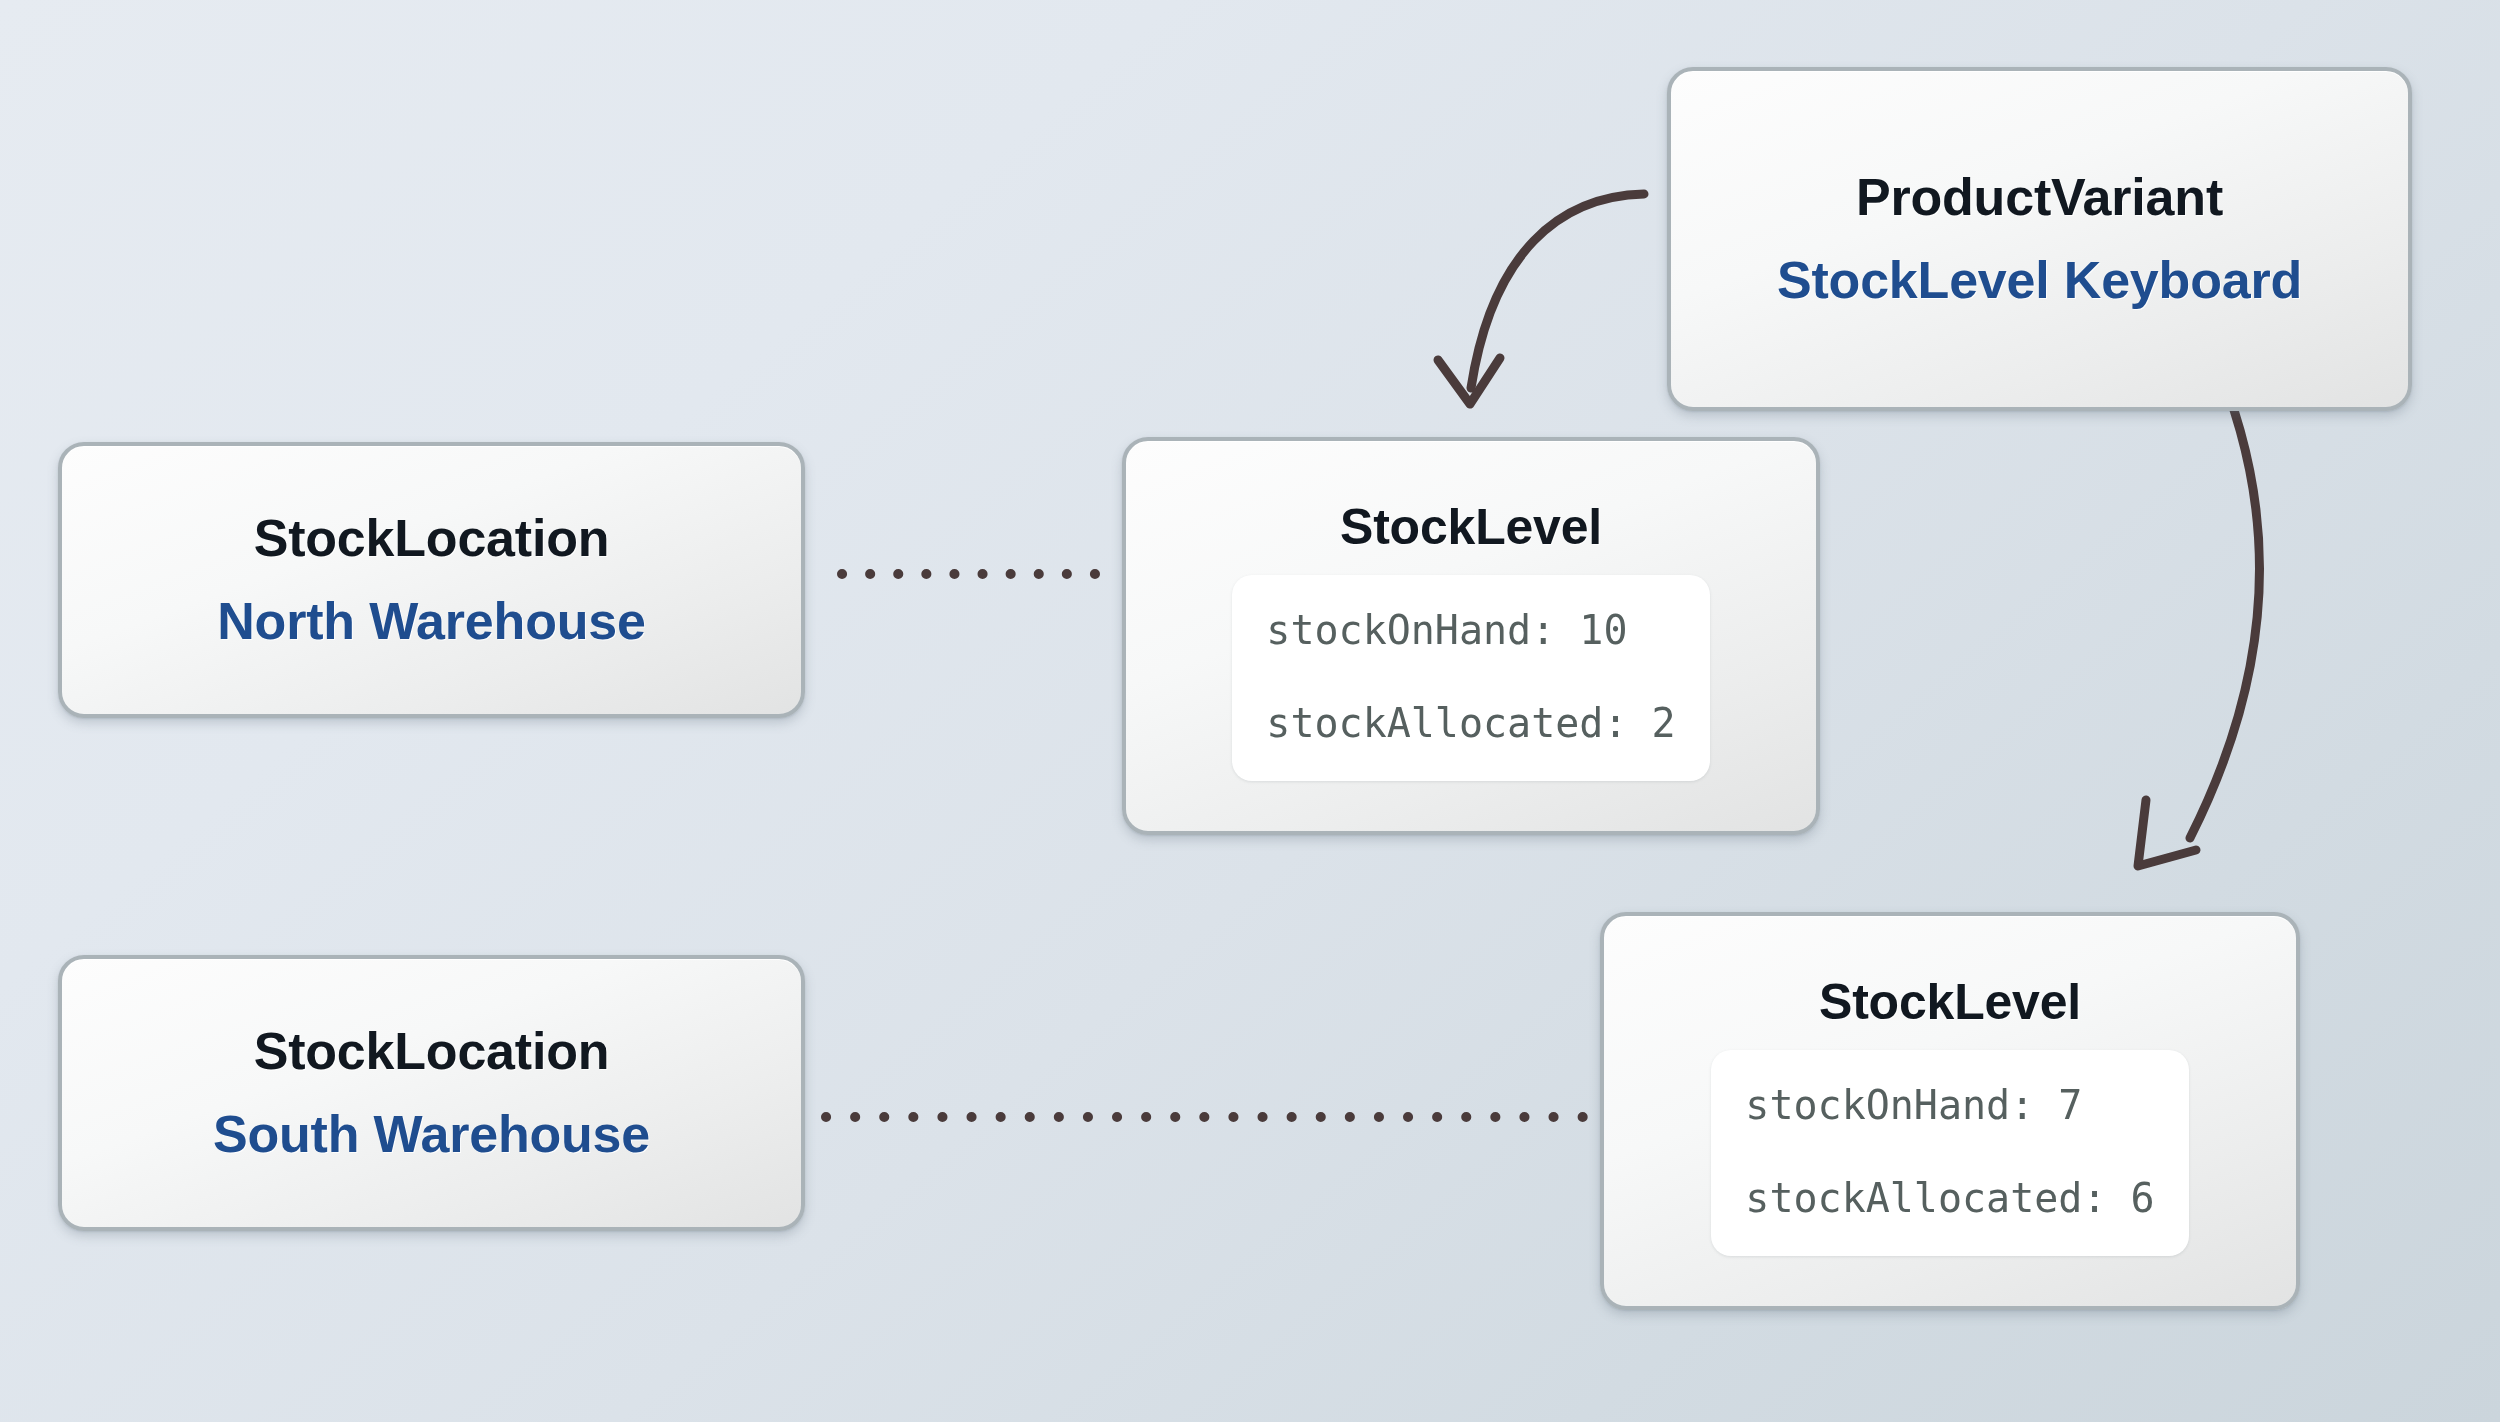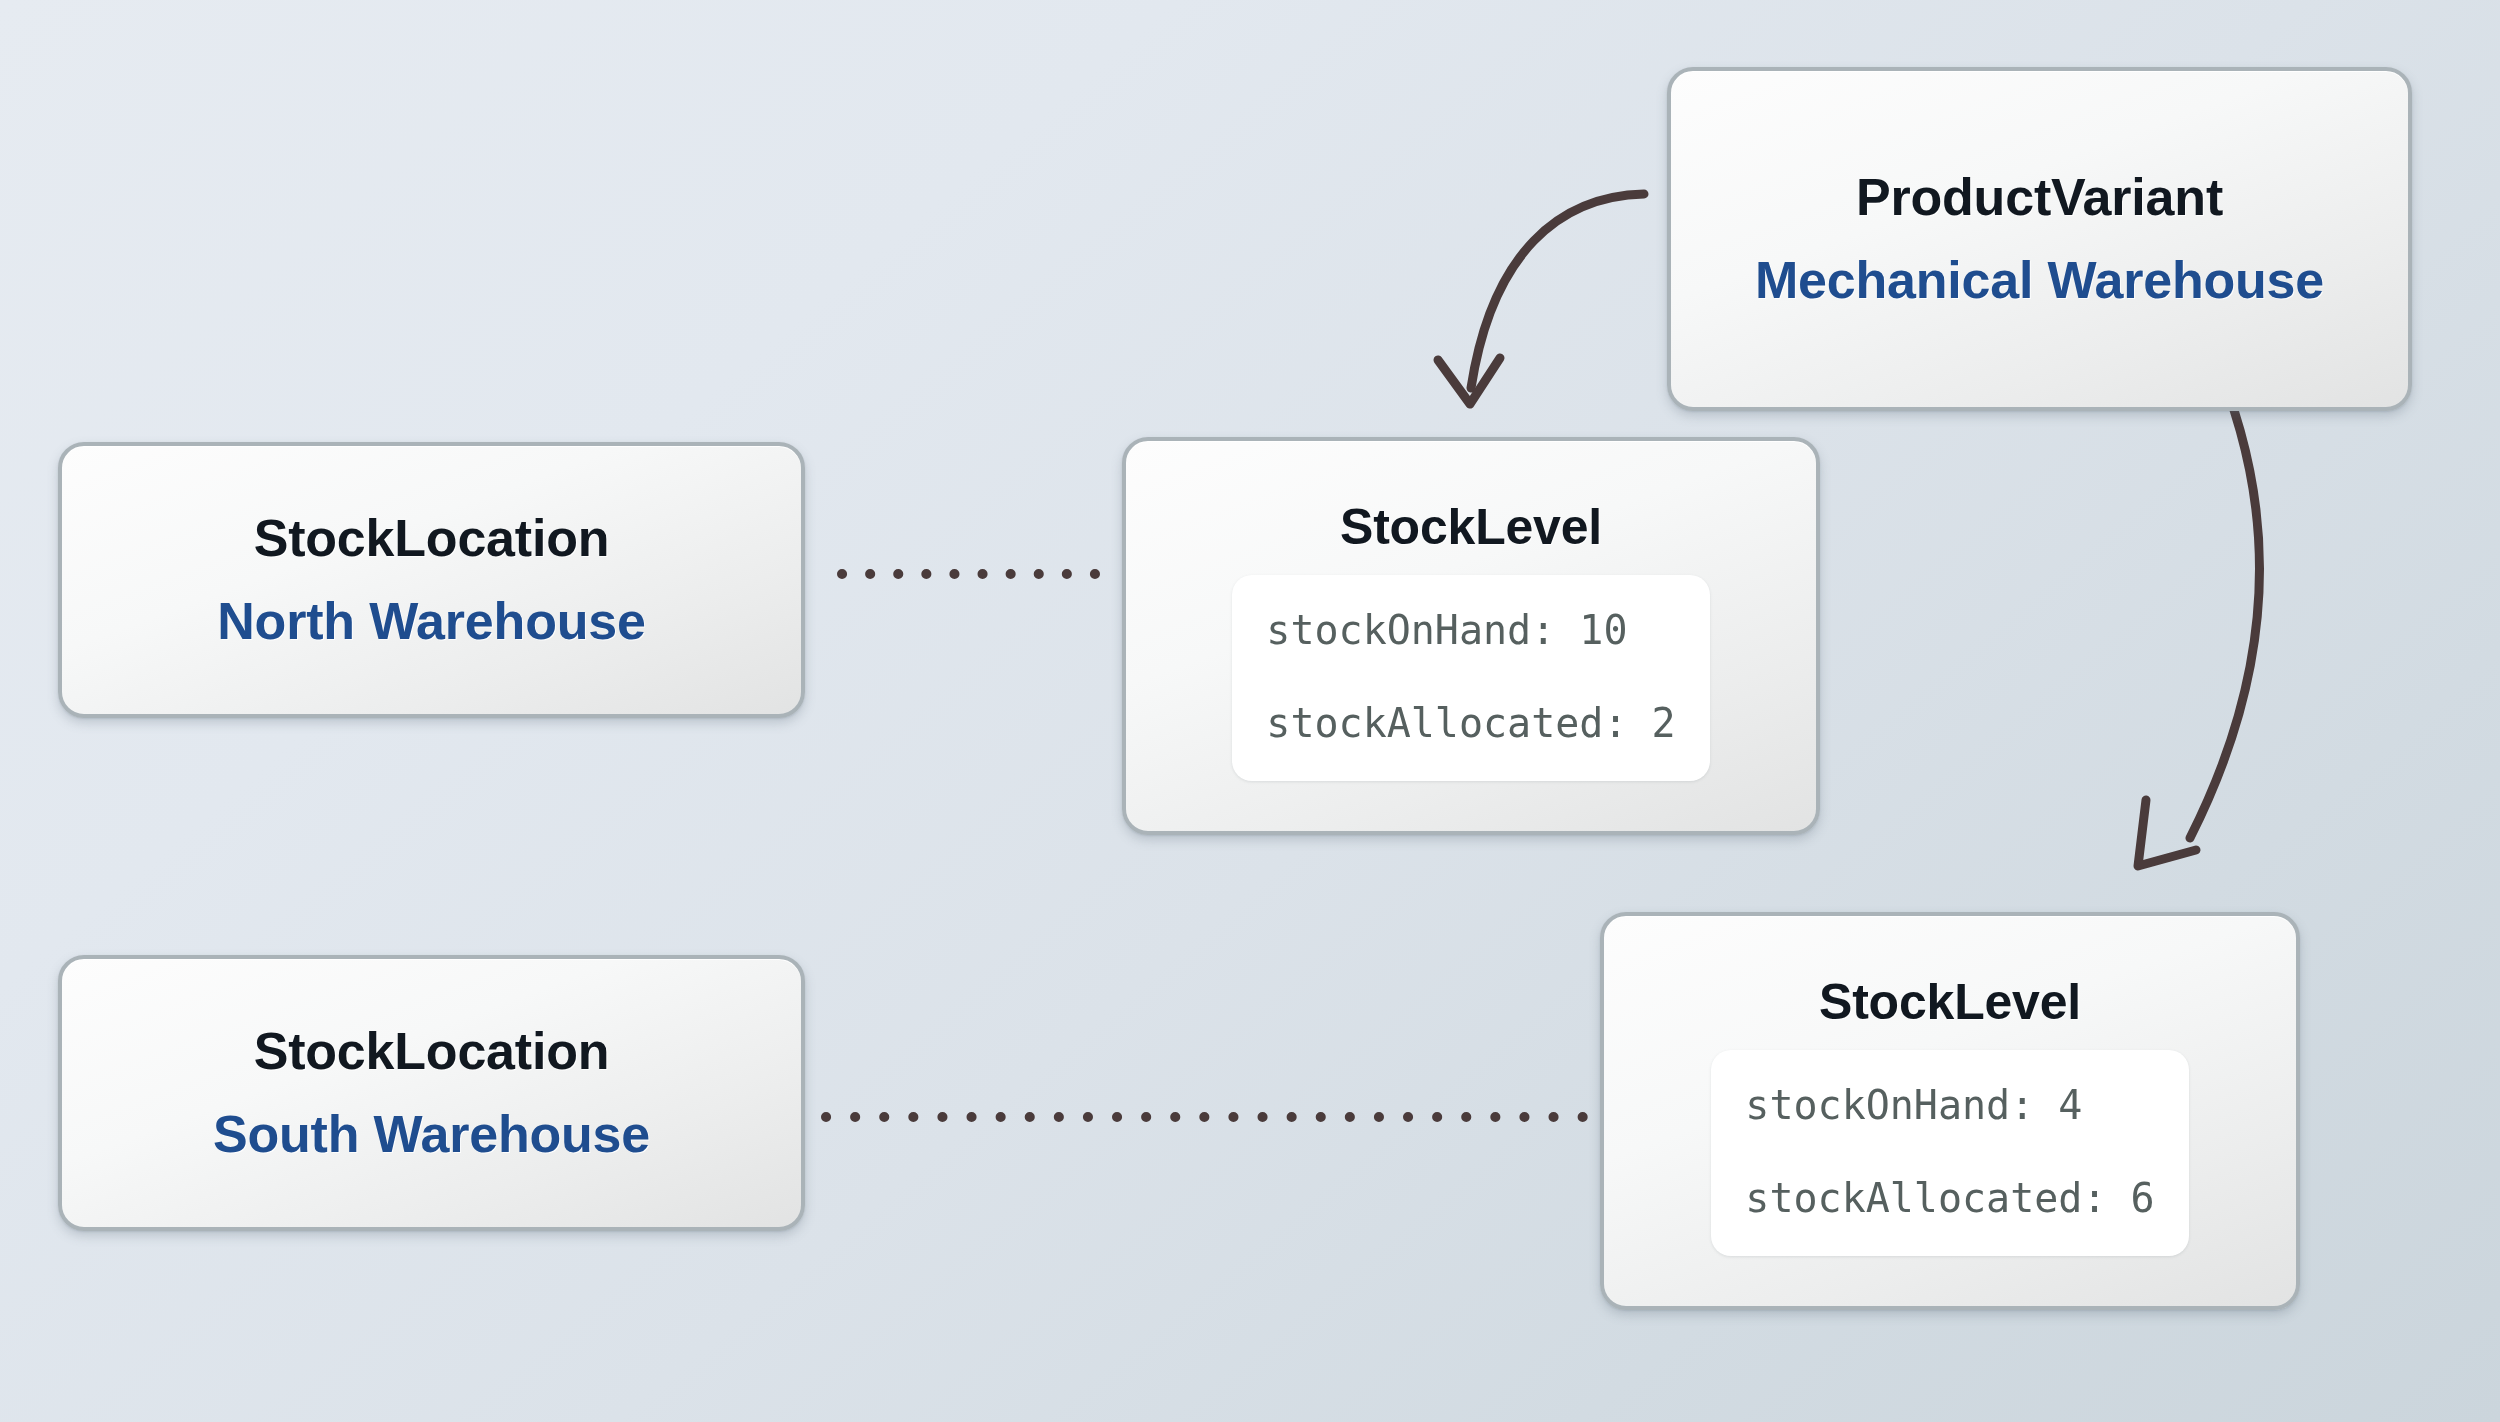--- a/index.html
+++ b/index.html
@@ -115,35 +115,35 @@
       <line x1="842" y1="574" x2="1104" y2="574" stroke="#4a3b3b" stroke-width="10" stroke-linecap="round" stroke-dasharray="0.1 28"></line>
     </g>
 
     <g>
       <line x1="826" y1="1117" x2="1584" y2="1117" stroke="#4a3b3b" stroke-width="10" stroke-linecap="round" stroke-dasharray="0.1 29"></line>
     </g>
   </svg>
 
   <div class="node" id="node-product-variant">
     <div class="node-type">ProductVariant</div>
-    <div class="node-name">Mechanical Warehouse</div>
+    <div class="node-name">StockLevel Keyboard</div>
   </div>
 
   <div class="node" id="node-stock-level-1">
     <div class="node-type">StockLevel</div>
     <div class="fields">
       <div class="field-row">stockOnHand: 10</div>
       <div class="field-row">stockAllocated: 2</div>
     </div>
   </div>
 
   <div class="node" id="node-stock-level-2">
     <div class="node-type">StockLevel</div>
     <div class="fields">
-      <div class="field-row">stockOnHand: 4</div>
+      <div class="field-row">stockOnHand: 7</div>
       <div class="field-row">stockAllocated: 6</div>
     </div>
   </div>
 
   <div class="node" id="node-stock-location-1">
     <div class="node-type">StockLocation</div>
     <div class="node-name">North Warehouse</div>
   </div>
 
   <div class="node" id="node-stock-location-2">

